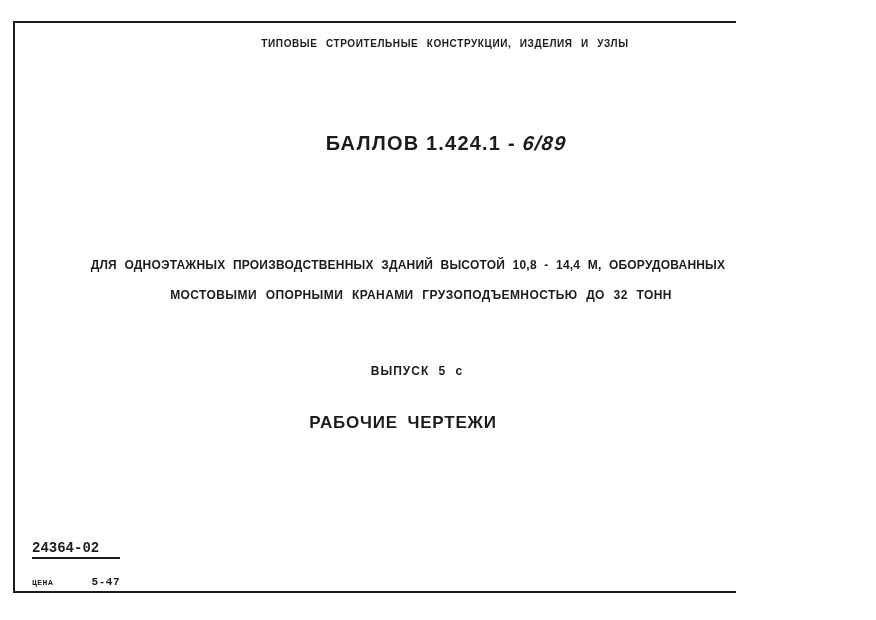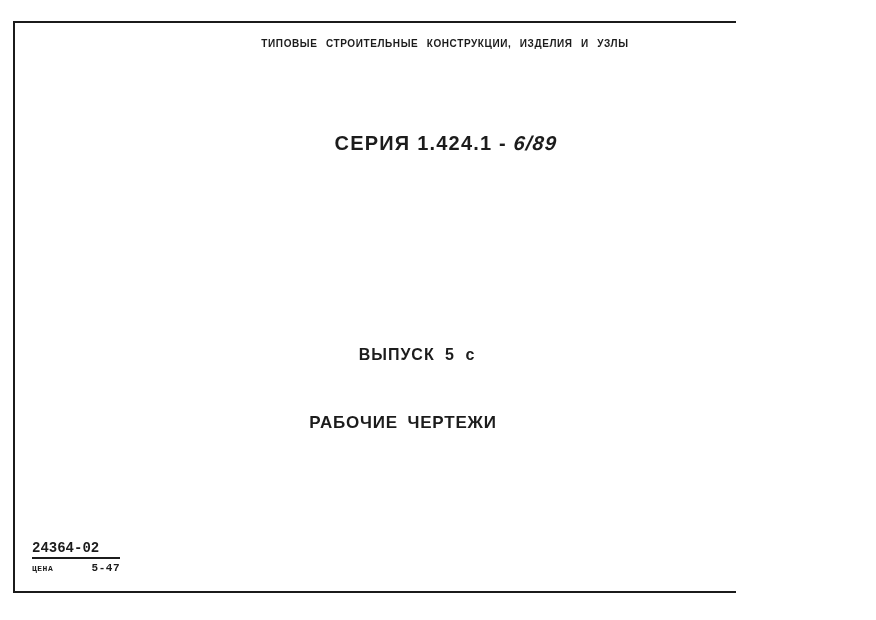--- a/index.html
+++ b/index.html
@@ -50,22 +50,22 @@
   .series-suffix {
     font-style: italic;
     display: inline-block;
     transform: skewX(-6deg);
   }
   .desc-1 { left: 436px; top: 228px; font-size: 12px; letter-spacing: 0.2px; word-spacing: 3px; }
   .desc-2 { left: 408px; top: 258px; font-size: 12px; letter-spacing: 0.2px; word-spacing: 4px; }
   .desc-3 { left: 421px; top: 288px; font-size: 12px; letter-spacing: 0.4px; word-spacing: 5px; }
   .issue-label {
     left: 417px;
-    top: 346px;
-    font-size: 16px;
+    top: 364px;
+    font-size: 12px;
     letter-spacing: 1px;
     word-spacing: 5px;
   }
   .seismic-subtitle {
     left: 430px;
     top: 381px;
     font-size: 12px;
     letter-spacing: 0.4px;
     word-spacing: 9px;
   }
@@ -90,21 +90,21 @@
     font-size: 14px;
     letter-spacing: 0px;
     border-bottom: 2px solid #1c1c1c;
     padding-bottom: 1px;
     white-space: nowrap;
   }
   .stamp-price {
     display: flex;
     justify-content: space-between;
     align-items: baseline;
-    padding-top: 3px;
+    padding-top: 17px;
   }
   .stamp-price-label { font-size: 8px; letter-spacing: 0.5px; }
   .stamp-price-value { font-size: 11px; letter-spacing: 0.5px; text-align: right; }
   .watermark {
     position: absolute;
     left: 837px;
     top: 440px;
     font-size: 10px;
     font-weight: normal;
     color: #8f8f8f;
@@ -116,26 +116,28 @@
 </head>
 <body>
 
 <div class="page">
 
   <div class="frame"></div>
 
   <div class="txt category-header">ТИПОВЫЕ СТРОИТЕЛЬНЫЕ КОНСТРУКЦИИ, ИЗДЕЛИЯ И УЗЛЫ</div>
 
   <div class="txt series-title">
-    <span>СЕРИЯ 1.424.1 -</span>
+    <span>БАЛЛОВ 1.424.1 -</span>
     <span class="series-suffix">6/89</span>
   </div>
 
 
+  <div class="txt desc-2">ДЛЯ ОДНОЭТАЖНЫХ ПРОИЗВОДСТВЕННЫХ ЗДАНИЙ ВЫСОТОЙ 10,8 - 14,4 М, ОБОРУДОВАННЫХ</div>
 
+  <div class="txt desc-3">МОСТОВЫМИ ОПОРНЫМИ КРАНАМИ ГРУЗОПОДЪЕМНОСТЬЮ ДО 32 ТОНН</div>
 
   <div class="txt issue-label">ВЫПУСК 5 с</div>
 
 
   <div class="txt doc-type">РАБОЧИЕ ЧЕРТЕЖИ</div>
 
   <div class="stamp">
     <div class="stamp-code">24364-02</div>
     <div class="stamp-price">
       <span class="stamp-price-label">ЦЕНА</span>

